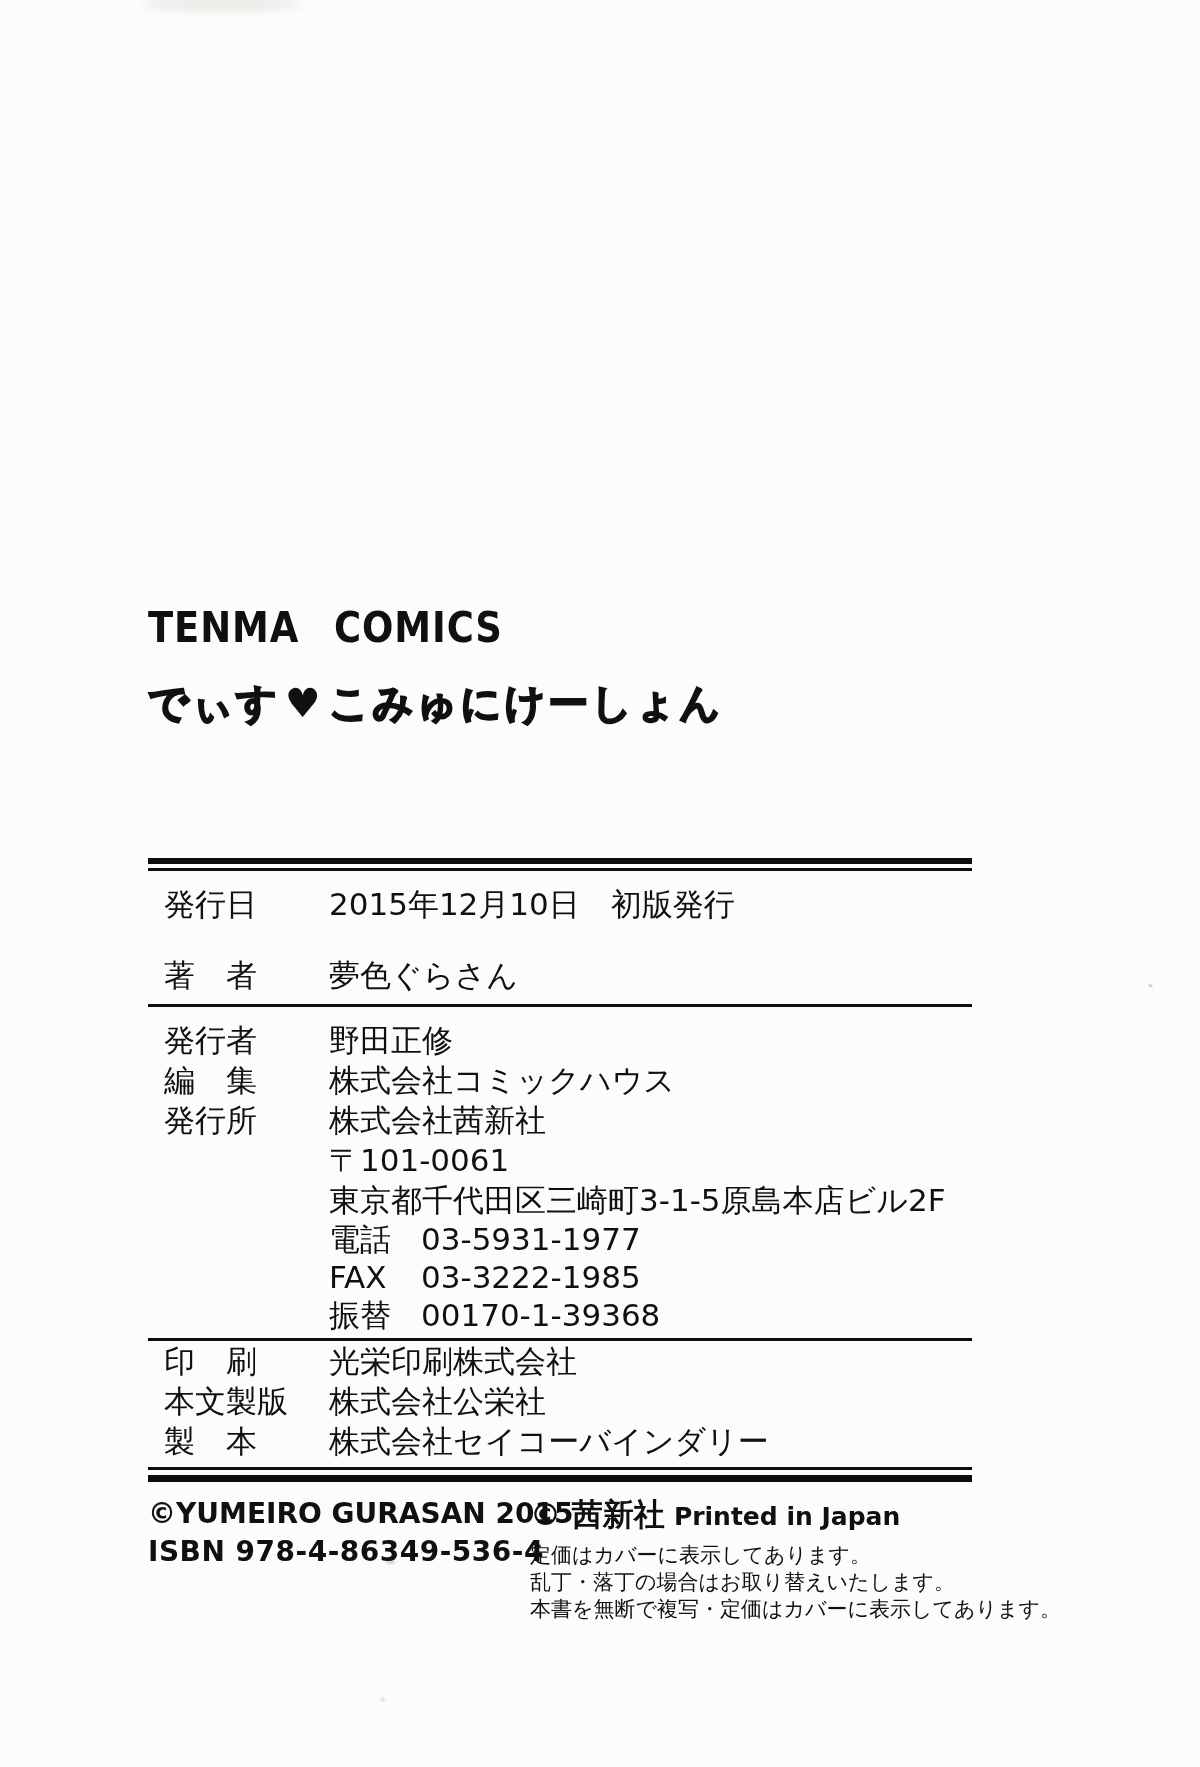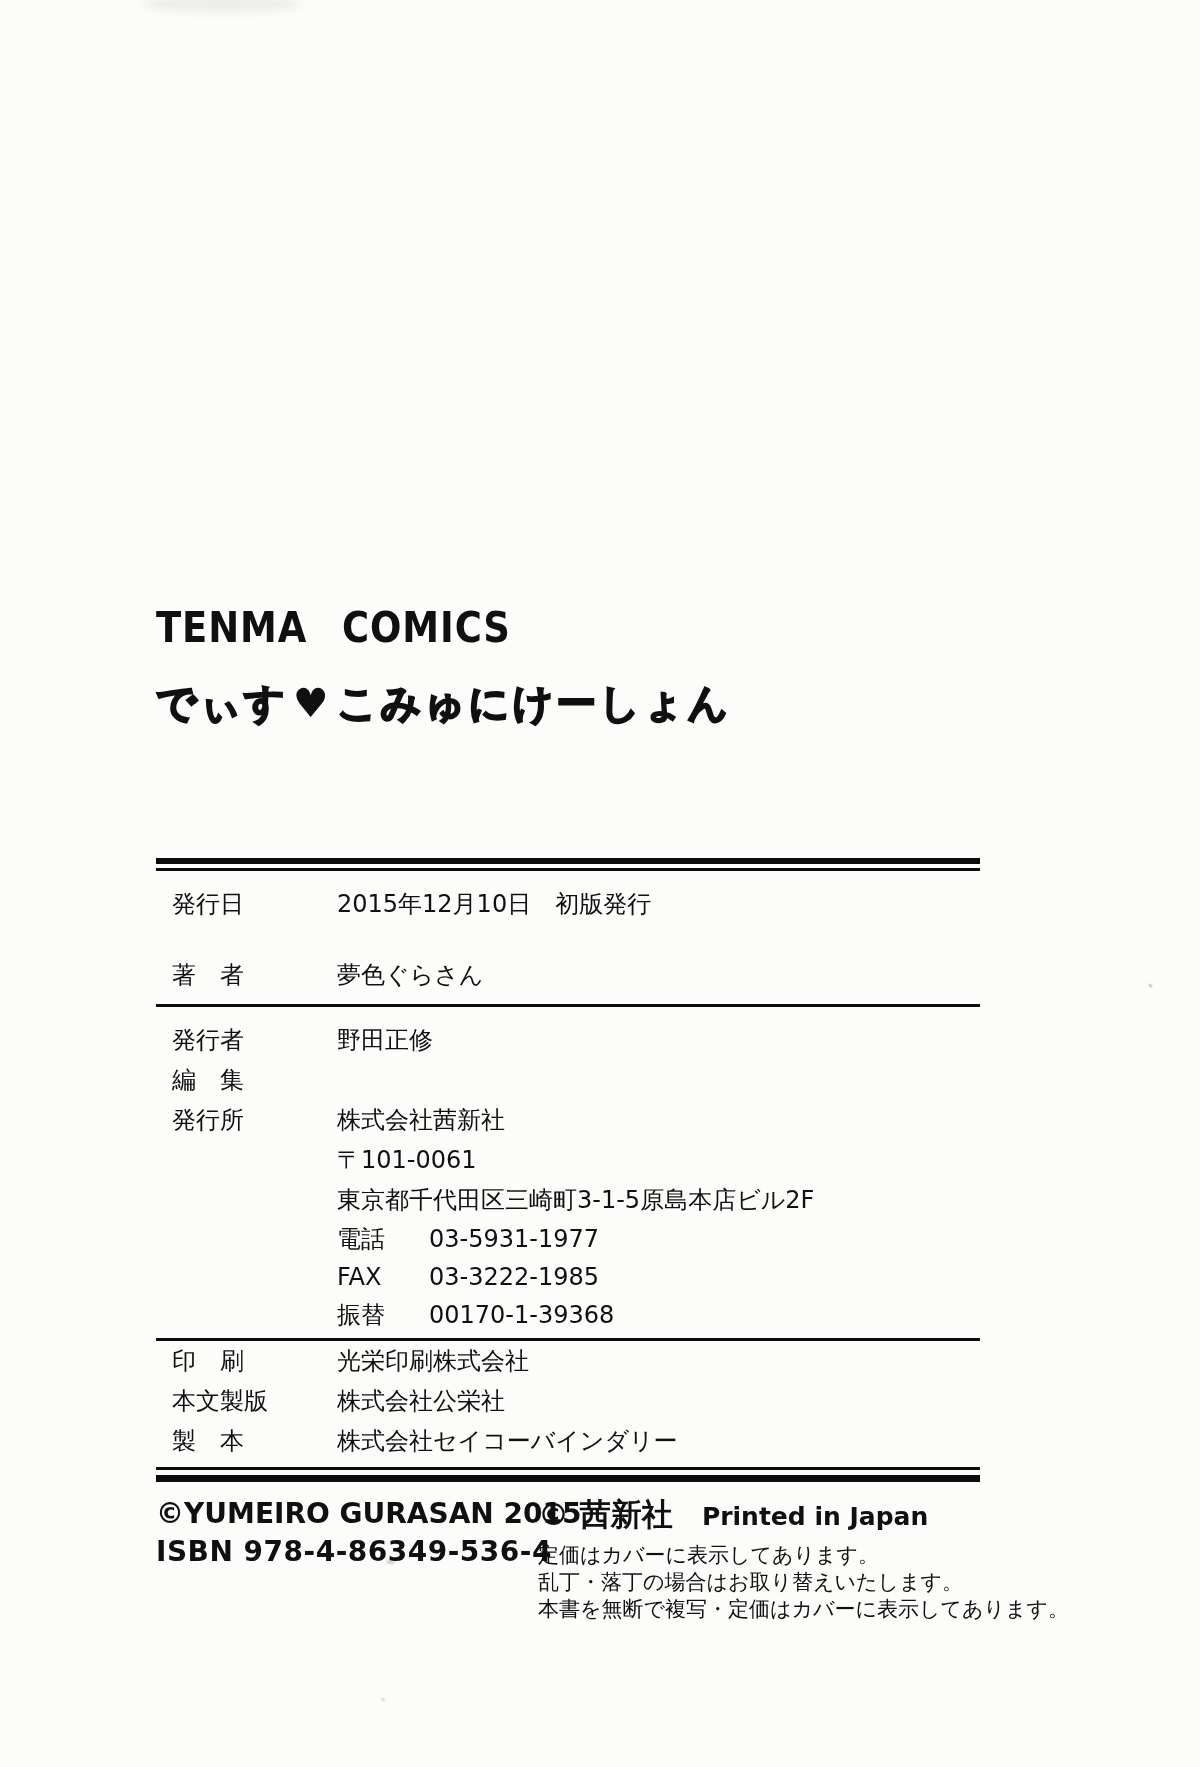--- a/index.html
+++ b/index.html
@@ -13,21 +13,21 @@
     font-family:"DejaVu Sans","Liberation Sans",sans-serif;
   }
   
   .smudge{position:absolute;background:#d9d9d6;border-radius:50%;filter:blur(4px);opacity:.45;}
   .smudge-top{left:142px;top:-4px;width:160px;height:16px;}
   .speck{position:absolute;background:#b5b5b0;border-radius:50%;opacity:.6;}
   .speck-a{left:1148px;top:984px;width:5px;height:3px;transform:rotate(40deg);}
   .speck-b{left:386px;top:1560px;width:9px;height:4px;filter:blur(1px);}
   .speck-c{left:381px;top:1698px;width:4px;height:3px;filter:blur(1px);}
 
-  .content{position:absolute;left:156px;top:0;width:824px;}
+  .content{position:absolute;left:148px;top:0;width:824px;}
 
   .brand{
     margin-top:606px;
     font-size:42px;line-height:44px;font-weight:bold;
     letter-spacing:1px;word-spacing:24px;
     transform:scaleX(.88);transform-origin:left center;
     white-space:nowrap;
   }
   .title{
     margin-top:10px;
@@ -42,39 +42,39 @@
   .hr-double-top .bar-thin{height:3px;background:#0d0d0d;margin-top:4px;}
 
   .hr-single{height:3px;background:#0d0d0d;}
   .hr-1{margin-top:9px;}
   .hr-2{margin-top:4px;}
 
   .hr-double-bot{margin-top:6px;}
   .hr-double-bot .bar-thin{height:3px;background:#0d0d0d;}
   .hr-double-bot .bar-thick{height:7px;background:#0d0d0d;margin-top:5px;}
 
-  .sec{font-size:24px;}
+  .sec{font-size:31px;}
   .sec-1{margin-top:13px;}
   .sec-2{margin-top:13px;}
   .sec-3{}
   .row{display:flex;line-height:40px;padding-left:16px;white-space:nowrap;}
   .row .lbl{width:165px;flex:0 0 165px;}
   .row .val{flex:1;}
   .row-gap{margin-top:31px;}
   .row-contact{line-height:38px;}
   .row-contact .c-lbl{width:92px;flex:0 0 92px;}
 
   .footer{display:flex;margin-top:13px;}
   .f-left{width:352px;flex:0 0 352px;text-align:center;font-weight:bold;white-space:nowrap;}
   .f-left .f-copy{font-size:28px;line-height:37px;}
   .f-left .f-isbn{font-size:28px;line-height:37px;margin-top:1px;letter-spacing:.5px;}
   .f-right{margin-left:30px;white-space:nowrap;}
   .f-right .f-pubrow{line-height:38px;}
   .f-right .f-pub{font-size:31px;font-weight:bold;}
-  .f-right .f-printed{font-size:25px;font-weight:bold;margin-left:24px;}
+  .f-right .f-printed{font-size:25px;font-weight:bold;margin-left:4px;}
   .f-right .f-notices{margin-top:3px;font-size:21px;line-height:27px;font-weight:500;}
 </style>
 </head>
 <body>
 
 <div id="page">
   <div class="smudge smudge-top"></div>
   <div class="speck speck-a"></div>
   <div class="speck speck-b"></div>
   <div class="speck speck-c"></div>
@@ -103,20 +103,21 @@
 
     <div class="hr-single hr-1"></div>
 
     <div class="sec sec-2">
       <div class="row">
         <span class="lbl">発行者</span>
         <span class="val">野田正修</span>
       </div>
       <div class="row">
         <span class="lbl">編　集</span>
+        <span class="val">株式会社コミックハウス</span>
       </div>
       <div class="row">
         <span class="lbl">発行所</span>
         <span class="val">株式会社茜新社</span>
       </div>
       <div class="row">
         <span class="lbl"></span>
         <span class="val">〒101-0061</span>
       </div>
       <div class="row">

